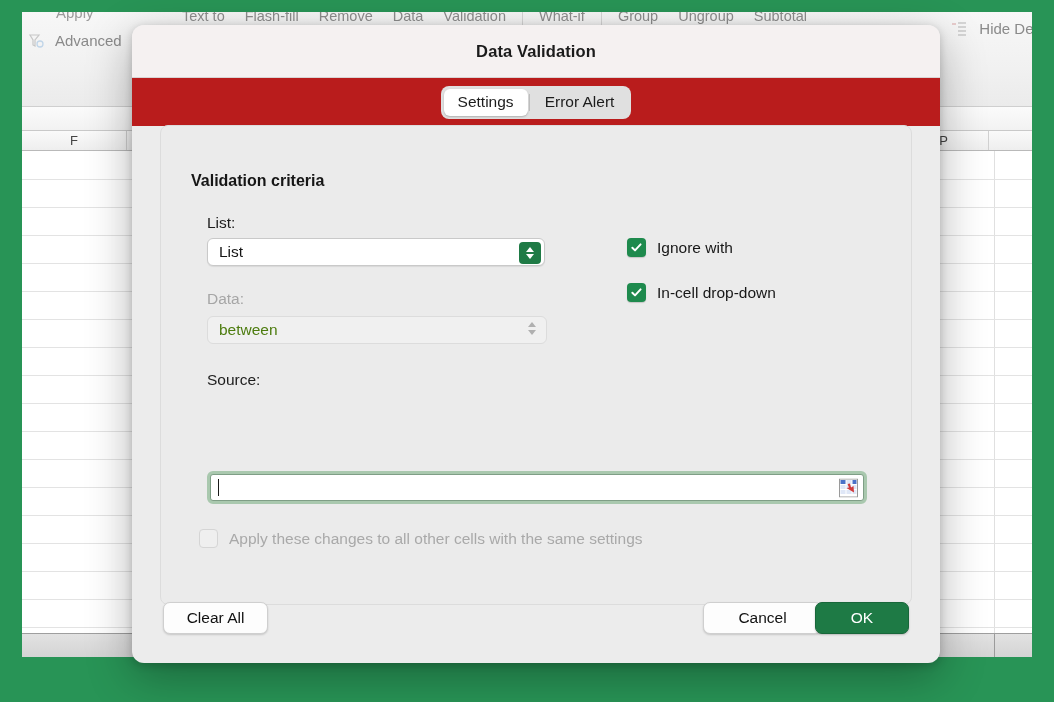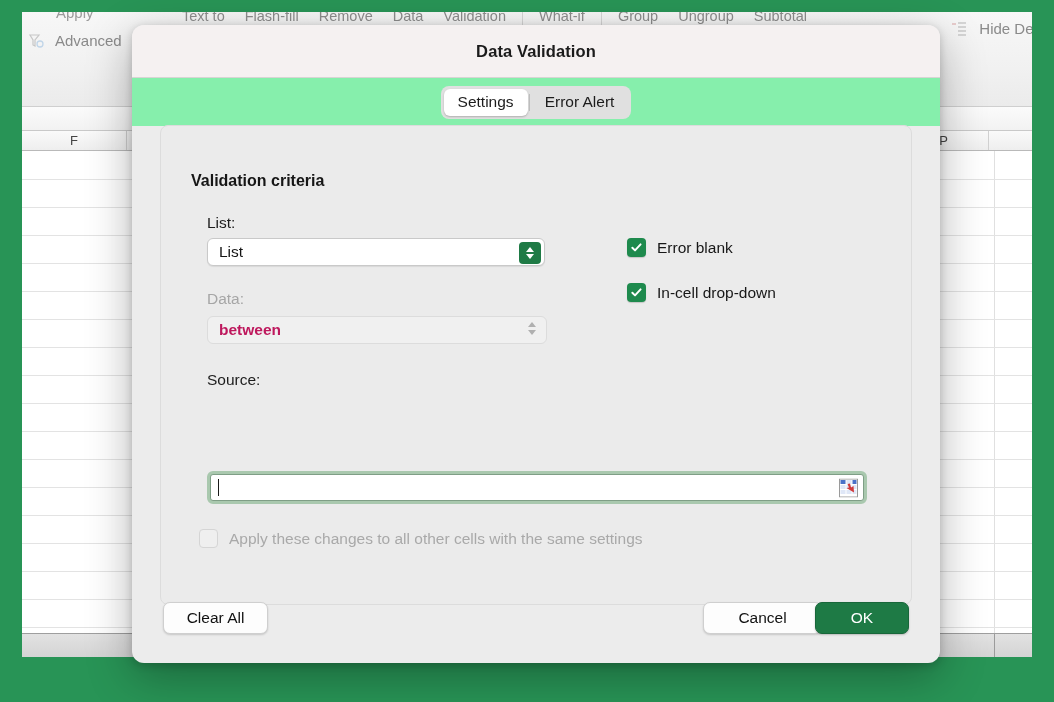--- a/index.html
+++ b/index.html
@@ -114,21 +114,21 @@
     border-bottom: 1px solid #d8d4d4;
     display: flex; align-items: center; justify-content: center;
   }
   #dialog-title {
     font-size: 16.5px; font-weight: bold; color: #1b1b1b;
     letter-spacing: .1px;
   }
   #tabbar {
     height: 48px;
     display: flex; align-items: center; justify-content: center;
-    background: #86efac;
+    background: #b91c1c;
   }
   #tabgroup {
     display: flex; align-items: center;
     background: #e0e0e0;
     border-radius: 8px;
     padding: 3px;
     height: 33px;
   }
   .tab {
     font-size: 15.5px; color: #1c1c1c;
@@ -177,21 +177,21 @@
   }
   .select .sel-text {
     font-size: 15.5px; color: #141414;
     padding-left: 11px;
   }
   .select.disabled {
     background: #f0f0f0;
     border-color: #dcdcdc;
     box-shadow: none;
   }
-  .select.disabled .sel-text { color: #be185d; font-weight: bold; }
+  .select.disabled .sel-text { color: #4d7c0f; }
   .stepper {
     position: absolute; right: 3px; top: 3px;
     width: 22px; height: 22px;
     background: #1e7a45;
     border-radius: 4px;
     display: flex; flex-direction: column;
     align-items: center; justify-content: center;
     gap: 2px;
   }
   .stepper .ar { width: 0; height: 0; }
@@ -446,21 +446,21 @@
         </span>
       </div>
     </div>
 
     <div class="checkrow" style="left:466px; top:112px;">
       <span class="cbox">
         <svg viewBox="0 0 14 14" width="13" height="13">
           <path d="M2.5 7.2 L5.4 10.1 L11.4 3.6" fill="none" stroke="#fff" stroke-width="2.1" stroke-linecap="round" stroke-linejoin="round"></path>
         </svg>
       </span>
-      <span class="cb-label">Error blank</span>
+      <span class="cb-label">Ignore with</span>
     </div>
 
     <div class="checkrow" style="left:466px; top:157px;">
       <span class="cbox">
         <svg viewBox="0 0 14 14" width="13" height="13">
           <path d="M2.5 7.2 L5.4 10.1 L11.4 3.6" fill="none" stroke="#fff" stroke-width="2.1" stroke-linecap="round" stroke-linejoin="round"></path>
         </svg>
       </span>
       <span class="cb-label">In-cell drop-down</span>
     </div>

